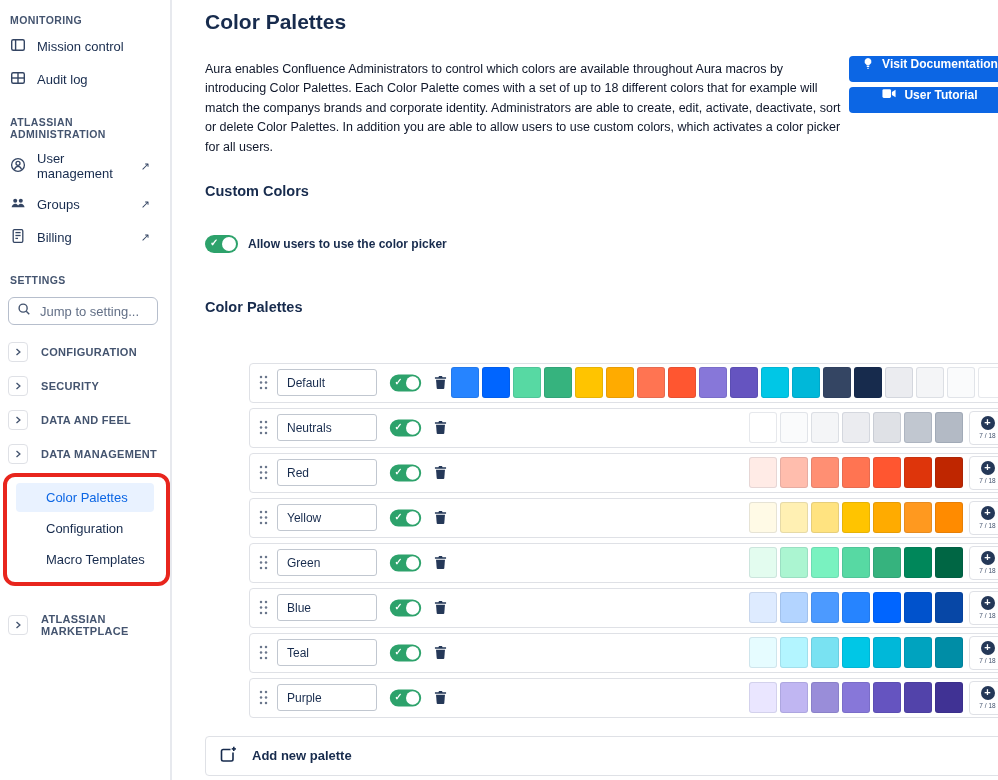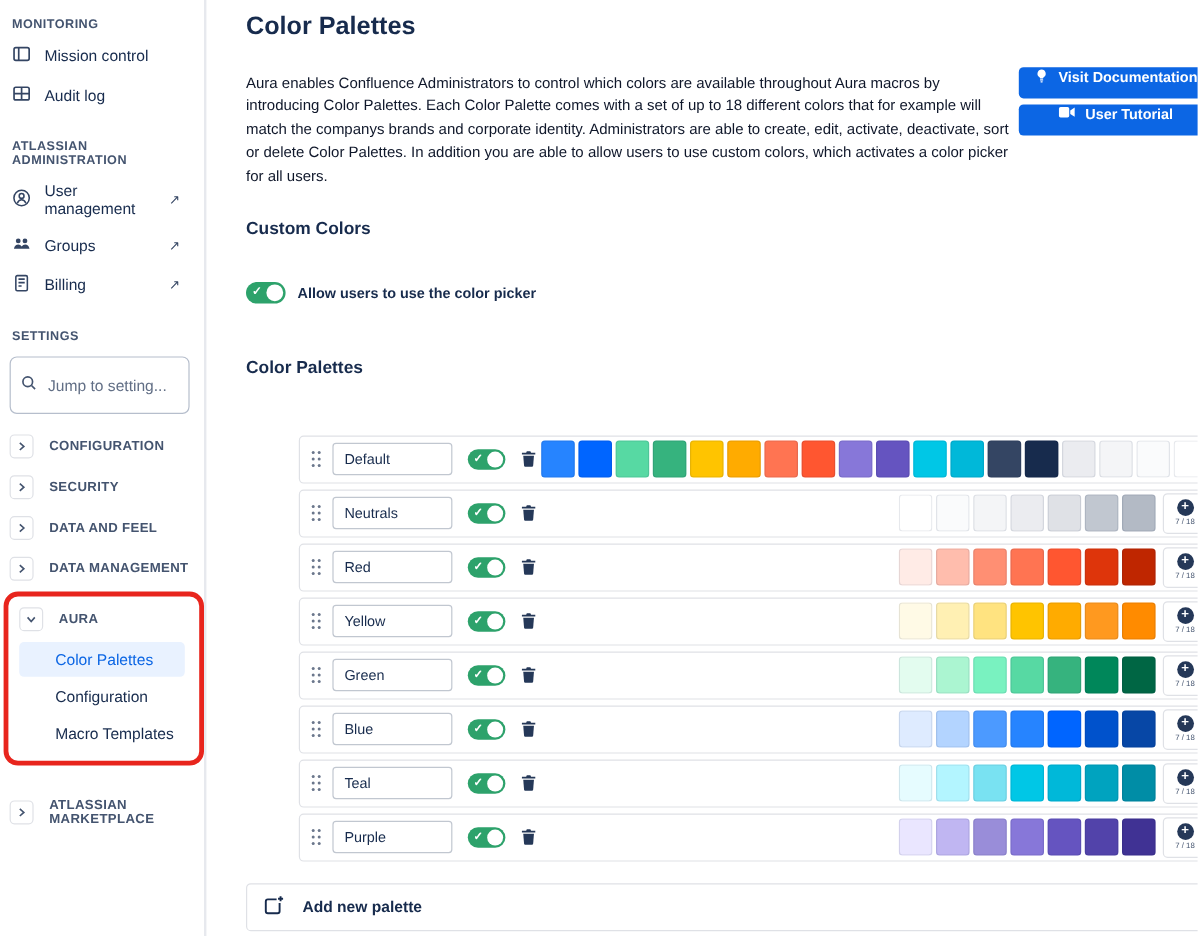--- a/index.html
+++ b/index.html
@@ -12,21 +12,21 @@
 
   
   .sidebar { width:172px; flex-shrink:0; border-right:2px solid #E7E9EE; padding:12px 0 0 8px; }
   .side-heading { font-size:10.5px; font-weight:bold; color:#44546F; letter-spacing:.4px; padding:2px 0 4px 2px; }
   .side-item { display:flex; align-items:center; gap:11px; font-size:13px; color:#172B4D; padding:7px 6px 7px 2px; cursor:pointer; }
   .side-item svg { flex-shrink:0; }
   .ext-arrow { margin-left:auto; margin-right:14px; font-size:11px; color:#344563; }
   .gap-lg { height:18px; }
   .gap-md { height:10px; }
 
-  .search-box { display:flex; align-items:center; gap:7px; height:48px; border:1px solid #B6BECC; border-radius:6px; background:#fff; margin:7px 12px 12px 0; padding:0 8px; }
+  .search-box { display:flex; align-items:center; gap:7px; height:28px; border:1px solid #B6BECC; border-radius:6px; background:#fff; margin:7px 12px 12px 0; padding:0 8px; }
   .search-box input { border:none; outline:none; width:100%; font-size:13px; color:#172B4D; font-family:"Liberation Sans",sans-serif; }
   .search-box input::placeholder { color:#626F86; }
 
   .collapse-row { display:flex; align-items:center; gap:13px; padding:5px 0; margin:4px 0; cursor:pointer; }
   .chev-box { width:20px; height:20px; border:1px solid #DFE1E6; border-radius:4px; display:flex; align-items:center; justify-content:center; flex-shrink:0; background:#fff; }
   .collapse-label { font-size:11px; font-weight:bold; color:#44546F; letter-spacing:.3px; }
 
   .aura-annotation { border:4px solid #E8251D; border-radius:12px; margin:2px 0 8px -5px; padding:4px 2px 6px 9px; }
   .sub-item { font-size:13px; color:#172B4D; padding:7px 8px 7px 30px; margin:2px 10px 2px 0; border-radius:4px; cursor:pointer; }
   .sub-item.selected { background:#E9F2FF; color:#0C66E4; }
@@ -179,28 +179,20 @@
     <div class="collapse-row">
       <span class="chev-box">
           <svg width="12" height="12" viewBox="0 0 16 16" fill="none" stroke="#44546F" stroke-width="1.8">
             <polyline points="6,4 10.5,8 6,12"></polyline>
           </svg>
         </span>
       <span class="collapse-label">DATA MANAGEMENT</span>
     </div>
 
     <div class="aura-annotation">
-      <div class="collapse-row" style="margin-top:0;">
-        <span class="chev-box">
-            <svg width="12" height="12" viewBox="0 0 16 16" fill="none" stroke="#44546F" stroke-width="1.8">
-              <polyline points="4,6 8,10.5 12,6"></polyline>
-            </svg>
-          </span>
-        <span class="collapse-label">AURA</span>
-      </div>
       <div class="sub-item selected">Color Palettes</div>
       <div class="sub-item">Configuration</div>
       <div class="sub-item">Macro Templates</div>
     </div>
 
     <div class="gap-md"></div>
     <div class="collapse-row">
       <span class="chev-box">
           <svg width="12" height="12" viewBox="0 0 16 16" fill="none" stroke="#44546F" stroke-width="1.8">
             <polyline points="6,4 10.5,8 6,12"></polyline>

